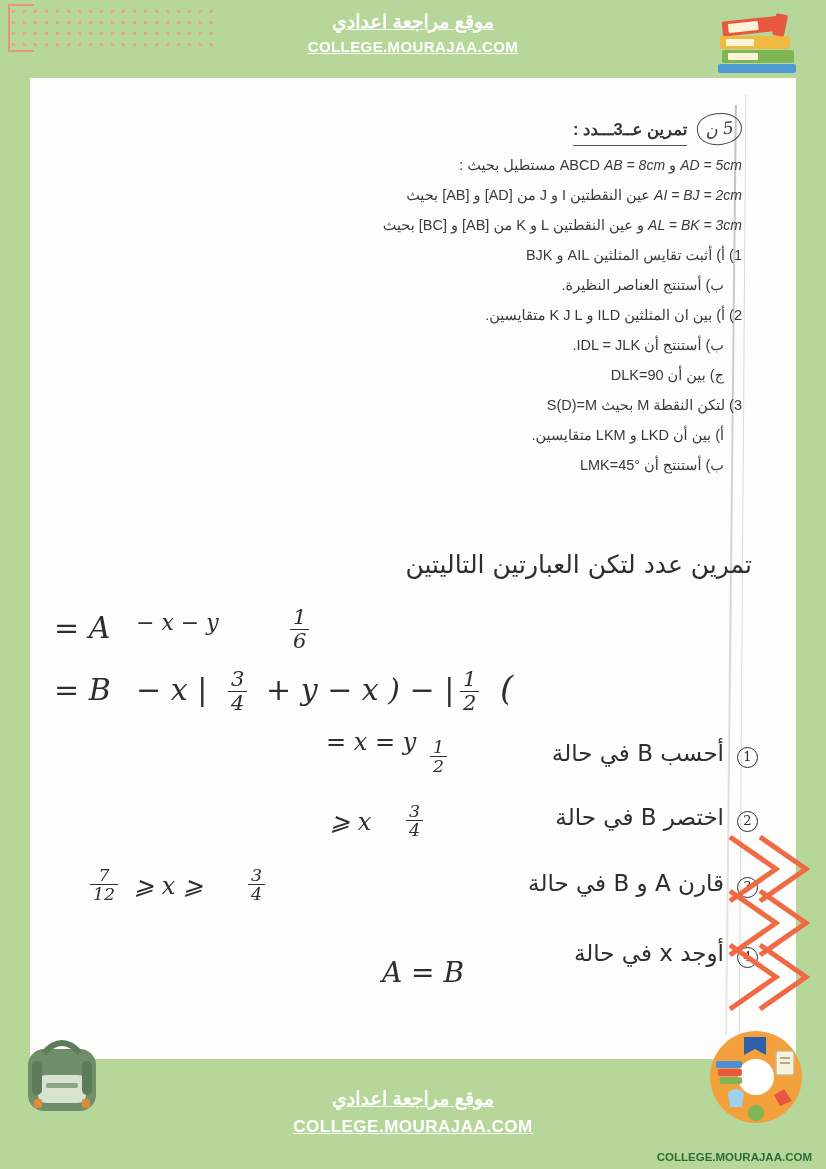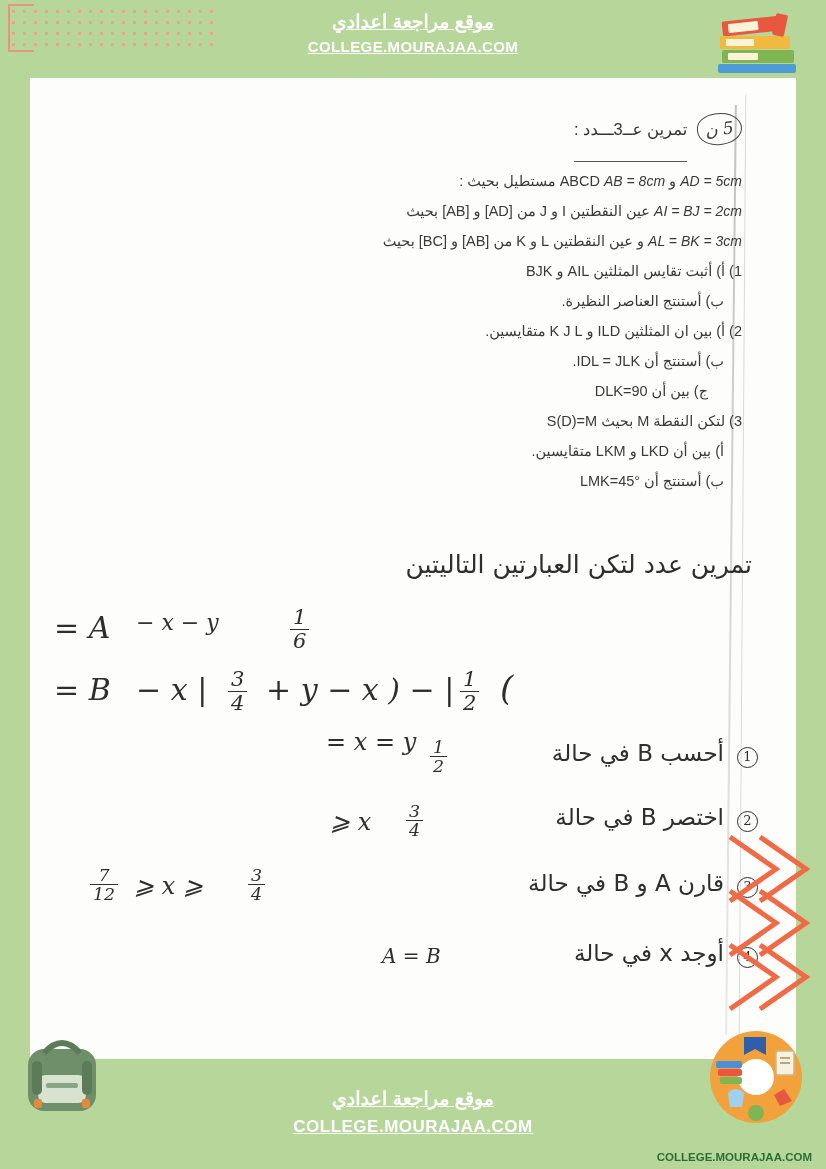--- a/index.html
+++ b/index.html
@@ -197,26 +197,26 @@
     right: 54px;
     top: 18px;
     width: 560px;
     text-align: right;
     direction: rtl;
     font-size: 14.5px;
     line-height: 30px;
     color: #3a3a3a;
   }
   .ex-title {
-    font-weight: normal;
+    font-weight: bold;
     font-size: 16.5px;
     color: #333;
     display: inline-block;
     border-bottom: 1px solid #555;
-    padding-bottom: 17px;
+    padding-bottom: 1px;
     letter-spacing: 1px;
   }
   .title-row {
     display: flex;
     flex-direction: row;
     justify-content: flex-start;
     align-items: baseline;
     gap: 10px;
     margin-bottom: 4px;
   }
@@ -233,21 +233,21 @@
   }
   .mline { display: block; white-space: nowrap; }
   .math {
     font-family: Liberation Sans, sans-serif;
     font-style: italic;
     font-size: 14px;
     direction: ltr;
     display: inline-block;
   }
   .indent1 { padding-right: 18px; }
-  .indent2 { padding-right: 34px; }
+  .indent2 { padding-right: 18px; }
 
   
   .hand {
     position: absolute;
     left: 0;
     top: 455px;
     width: 740px;
     height: 470px;
     font-family: "DejaVu Serif", serif;
     color: #2e2e2e;
@@ -427,21 +427,21 @@
         <span class="frac">
           <span class="num">3</span>
           <span class="den">4</span>
         </span>
       </div>
 
       <div class="hw" style="right: 12px; top: 392px; font-size: 20px;">
         <span class="circnum">4</span>
       </div>
       <div class="hw hw-ar" style="right: 46px; top: 390px; font-size: 23px; margin-left: 16px;">أوجد x في حالة</div>
-      <div class="hw" style="left: 352px; top: 394px; font-size: 20px;">A = B</div>
+      <div class="hw" style="left: 352px; top: 406px; font-size: 28px;">A = B</div>
     </div>
   </div>
 
   <div class="chevrons">
     <svg viewBox="0 0 110 190" width="110" height="190">
       <g fill="none" stroke="#ef6a45" stroke-width="5">
         <polyline points="20,8 66,40 20,72"></polyline>
         <polyline points="50,8 96,40 50,72"></polyline>
         <polyline points="20,62 66,94 20,126"></polyline>
         <polyline points="50,62 96,94 50,126"></polyline>

